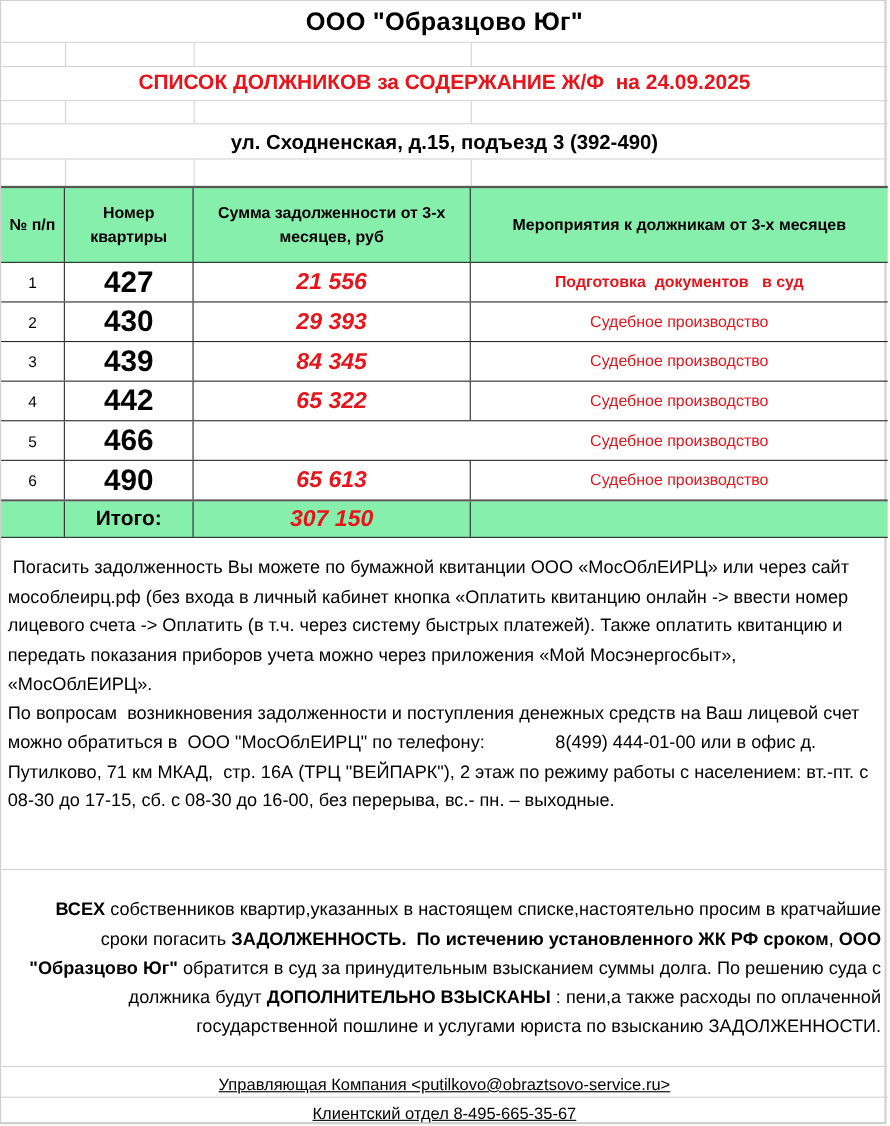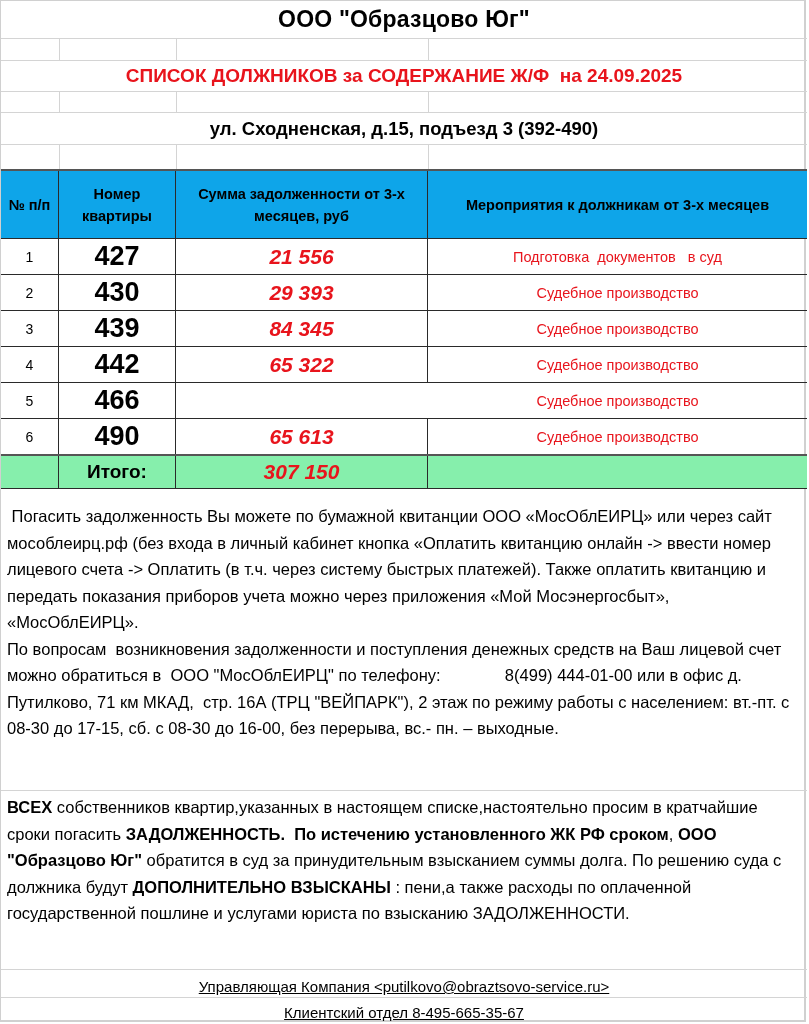--- a/index.html
+++ b/index.html
@@ -8,21 +8,21 @@
   .sheet { position: absolute; left: 0; top: 0; width: 806px; height: 1022px; border-right: 2px solid #d0d0d0; border-bottom: 2px solid #d0d0d0; border-left: 1px solid #d0d0d0; border-top: 1px solid #d0d0d0; }
   .row { position: absolute; left: 0; width: 806px; border-bottom: 1px solid #d4d4d4; }
   .cell { position: absolute; top: 0; bottom: 0; display: flex; align-items: center; justify-content: center; text-align: center; }
   .gl { position: absolute; top: 0; bottom: 0; width: 1px; background: #d4d4d4; }
   .title { font-size: 23px; font-weight: bold; letter-spacing: 0.2px; }
   .subtitle { font-size: 19px; font-weight: bold; color: #e8141c; }
   .address { font-size: 18.5px; font-weight: bold; }
   .trow { position: absolute; left: 0; width: 806px; border-bottom: 1px solid #2a2a2a; }
   .trow .cell { border-right: 1px solid #2a2a2a; }
   .trow .cell.last { border-right: none; }
-  .hdr { background: #0ea5e9; border-top: 2px solid #555; }
+  .hdr { background: #86efac; border-top: 2px solid #555; }
   .hdr .cell { font-size: 14.5px; font-weight: bold; line-height: 22px; padding: 0 4px; }
   .num { font-size: 14px; }
   .apt { font-size: 27px; font-weight: bold; }
   .sum { font-size: 21px; font-weight: bold; color: #e8141c; font-style: italic; }
   .act { font-size: 14.5px; color: #e8141c; }
   .total { background: #86efac; }
   .total .lbl { font-size: 19px; font-weight: bold; }
   .total .sum { font-size: 21px; }
 
   .para { position: absolute; left: 0; width: 806px; font-size: 16.5px; line-height: 26.5px; padding: 0 6px 0 6px; }
@@ -73,21 +73,21 @@
     <div class="cell col-c1">№ п/п</div>
     <div class="cell col-c2">Номер квартиры</div>
     <div class="cell col-c3">Сумма  задолженности от  3-х месяцев, руб</div>
     <div class="cell col-c4 last">Мероприятия к должникам от 3-х месяцев</div>
   </div>
 
   <div class="trow" style="top:238px;height:36px;">
     <div class="cell col-c1 num">1</div>
     <div class="cell col-c2 apt">427</div>
     <div class="cell col-c3 sum">21 556</div>
-    <div class="cell col-c4 act last" style="white-space:pre;">Подготовка  документов   в суд</div>
+    <div class="cell col-c4 act last" style="white-space:pre;font-weight:bold;">Подготовка  документов   в суд</div>
   </div>
   <div class="trow" style="top:274px;height:36px;">
     <div class="cell col-c1 num">2</div>
     <div class="cell col-c2 apt">430</div>
     <div class="cell col-c3 sum">29 393</div>
     <div class="cell col-c4 act last">Судебное производство</div>
   </div>
   <div class="trow" style="top:310px;height:36px;">
     <div class="cell col-c1 num">3</div>
     <div class="cell col-c2 apt">439</div>
@@ -117,21 +117,21 @@
     <div class="cell col-c3 sum">307 150</div>
     <div class="cell col-c4 last"></div>
   </div>
 
   <div class="para" style="top:491px;margin-top:11px;">
     <div style="white-space:pre-wrap;"> Погасить задолженность Вы можете по бумажной квитанции ООО «МосОблЕИРЦ» или через сайт мособлеирц.рф (без входа в личный кабинет кнопка «Оплатить квитанцию онлайн -&gt; ввести номер лицевого счета -&gt; Оплатить (в т.ч. через систему быстрых платежей). Также оплатить квитанцию и передать показания приборов учета можно через приложения «Мой Мосэнергосбыт», «МосОблЕИРЦ».</div>
     <div style="white-space:pre-wrap;">По вопросам  возникновения задолженности и поступления денежных средств на Ваш лицевой счет можно обратиться в  ООО "МосОблЕИРЦ" по телефону:              8(499) 444-01-00 или в офис д. Путилково, 71 км МКАД,  стр. 16А (ТРЦ "ВЕЙПАРК"), 2 этаж по режиму работы с населением: вт.-пт. с 08-30 до 17-15, сб. с 08-30 до 16-00, без перерыва, вс.- пн. – выходные.</div>
   </div>
   <div class="row" style="top:768px;height:22px;border-top:none;border-bottom:1px solid #d4d4d4;"></div>
 
-  <div class="para" style="top:793px;">
+  <div class="para" style="top:813px;text-align:right;">
     <b>ВСЕХ</b><span> собственников квартир,указанных в настоящем списке,настоятельно просим в кратчайшие сроки погасить </span><b style="white-space:pre-wrap;">ЗАДОЛЖЕННОСТЬ.  По истечению установленного ЖК РФ сроком</b><span>, </span><b>ООО "Образцово Юг"</b><span> обратится в суд за принудительным взысканием суммы долга. По решению суда с должника будут </span><b>ДОПОЛНИТЕЛЬНО ВЗЫСКАНЫ</b><span> : пени,а также расходы по оплаченной государственной пошлине и услугами юриста по взысканию ЗАДОЛЖЕННОСТИ.</span>
   </div>
   <div class="row" style="top:968px;height:1px;border-bottom:1px solid #d4d4d4;"></div>
 
   <div class="footer-line" style="top:977px;">Управляющая Компания &lt;putilkovo@obraztsovo-service.ru&gt;</div>
   <div class="row" style="top:996px;height:1px;"></div>
   <div class="footer-line" style="top:1003px;">Клиентский  отдел  8-495-665-35-67</div>
 </div>
 
 </body></html>

